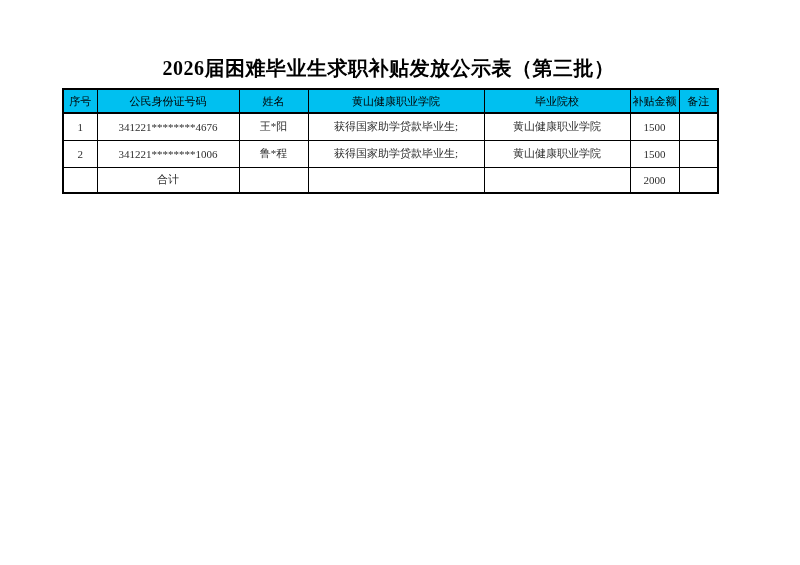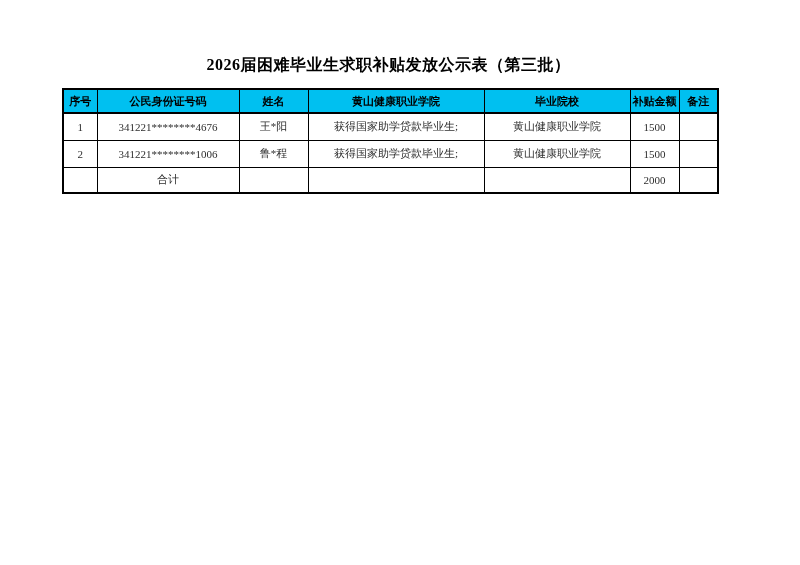--- a/index.html
+++ b/index.html
@@ -14,21 +14,21 @@
     background: #ffffff;
     overflow: hidden;
     font-family: "Liberation Serif", "DejaVu Serif", serif;
   }
   .doc-title {
     position: absolute;
     left: 62px;
     top: 55px;
     width: 653px;
     text-align: center;
-    font-size: 16px;
+    font-size: 20px;
     font-weight: bold;
     color: #000000;
     letter-spacing: 0.5px;
     white-space: nowrap;
   }
   table.subsidy {
     position: absolute;
     left: 62px;
     top: 88px;
     border-collapse: collapse;
@@ -43,21 +43,21 @@
     padding: 0 2px;
     overflow: hidden;
     white-space: nowrap;
   }
   table.subsidy thead tr { height: 24px; }
   table.subsidy tbody tr { height: 27px; }
   table.subsidy tbody tr.total-row { height: 26px; padding-left: 24px; }
   table.subsidy th {
     background: #00c0f0;
     font-size: 11px;
-    font-weight: bold;
+    font-weight: normal;
     color: #000000;
     border-bottom: 2px solid #000000;
     font-family: "Liberation Sans", "DejaVu Sans", sans-serif;
   }
   table.subsidy td {
     font-size: 11px;
     color: #2e2e2e;
     background: #ffffff;
   }
 </style>

